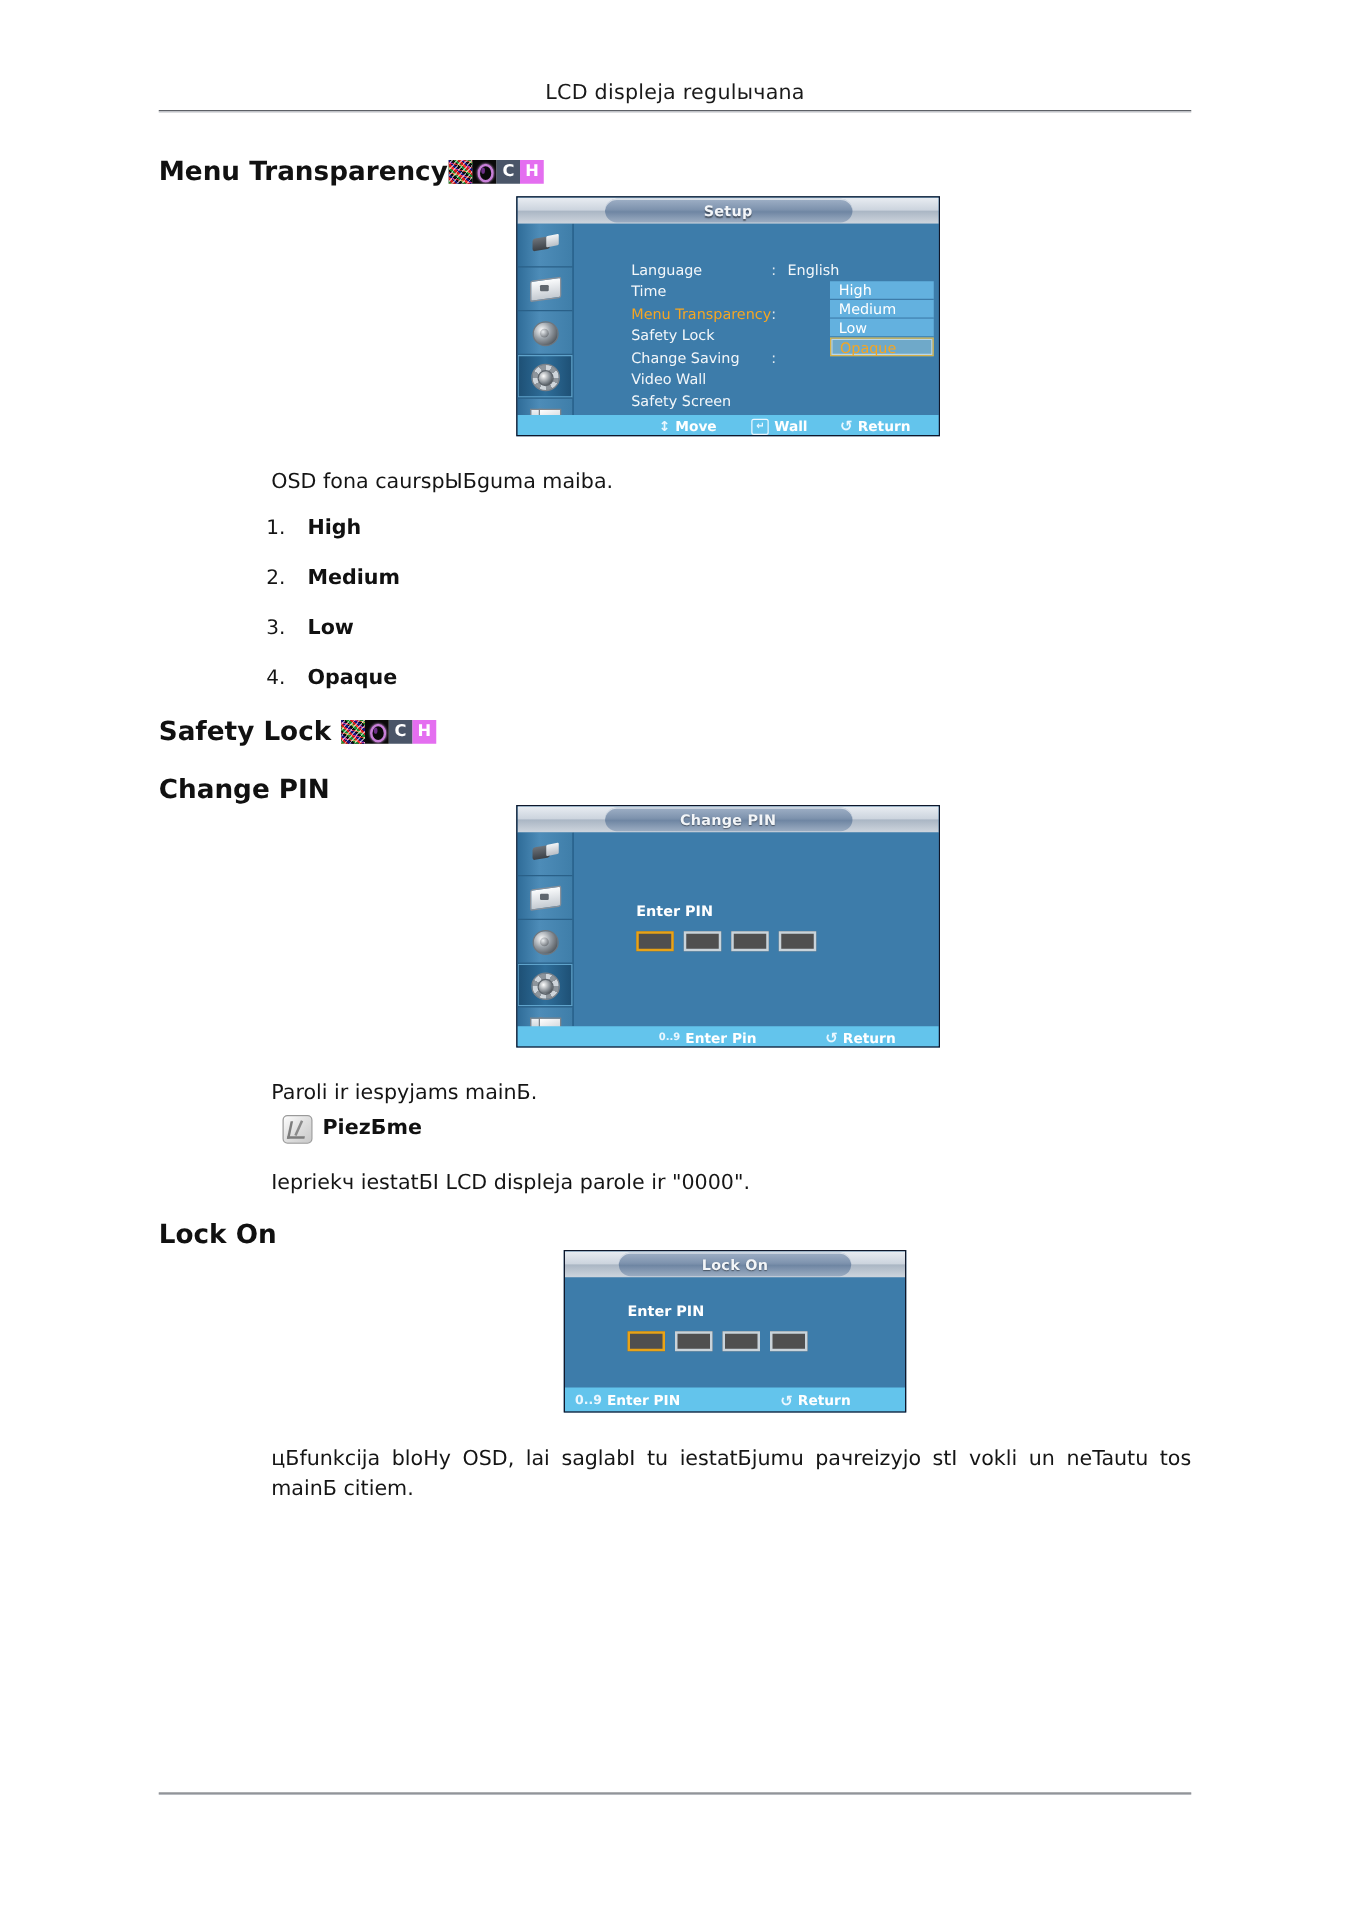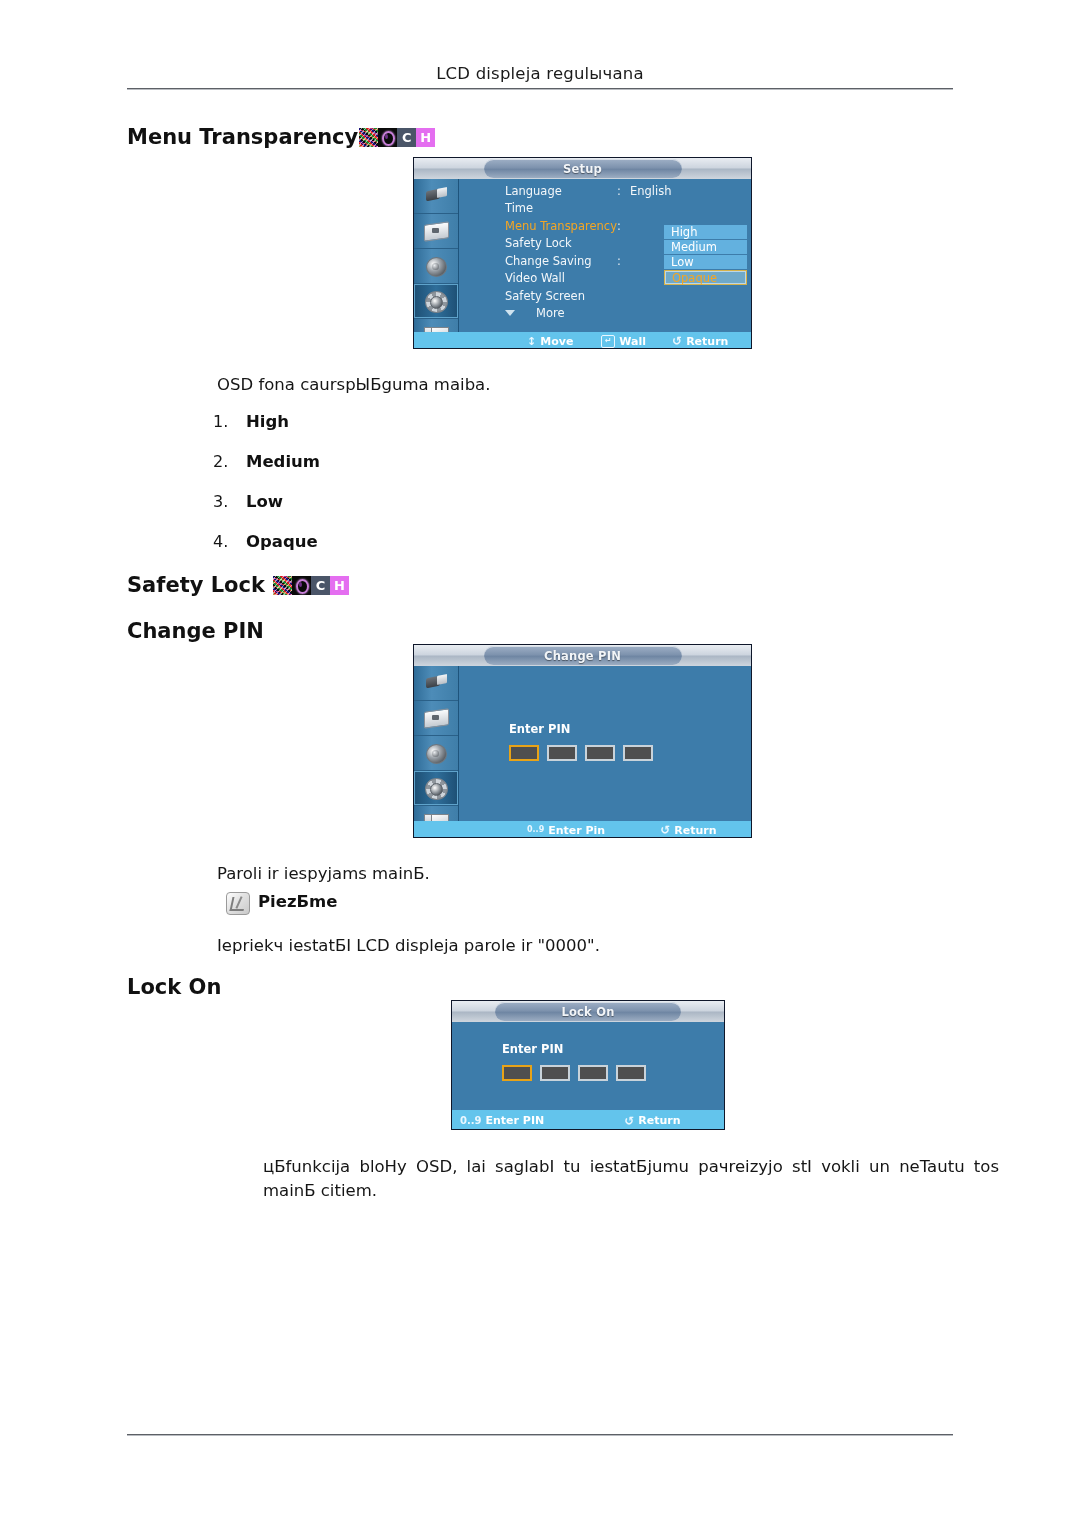--- a/index.html
+++ b/index.html
@@ -123,21 +123,20 @@
   .para {
     position: absolute;
     left: 217px;
     font-size: 16.5px;
     color: #151515;
     line-height: 1.45;
   }
   .para-justified {
     text-align: justify;
     width: 736px;
-    margin-left: 46px;
   }
 
   .numlist {
     position: absolute;
     left: 213px;
     font-size: 16.5px;
   }
   .numrow {
     display: flex;
     align-items: baseline;
@@ -354,21 +353,21 @@
     border: 1px solid #7d848b;
   }
   .osd-content {
     flex: 1;
     position: relative;
     background: #3d7caa;
   }
   .menu-list {
     position: absolute;
     left: 46px;
-    top: 3px;
+    top: 28px;
   }
   .menu-row {
     height: 17.5px;
     display: flex;
     align-items: center;
     font-size: 11.5px;
     color: #f3f7fa;
     white-space: nowrap;
   }
   .menu-row .m-label { width: 112px; }

